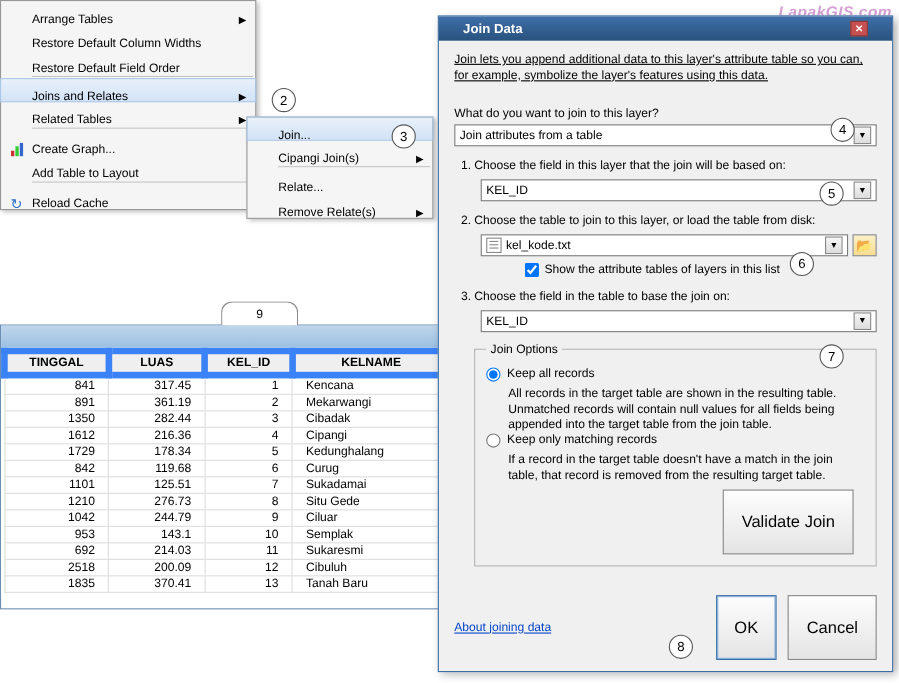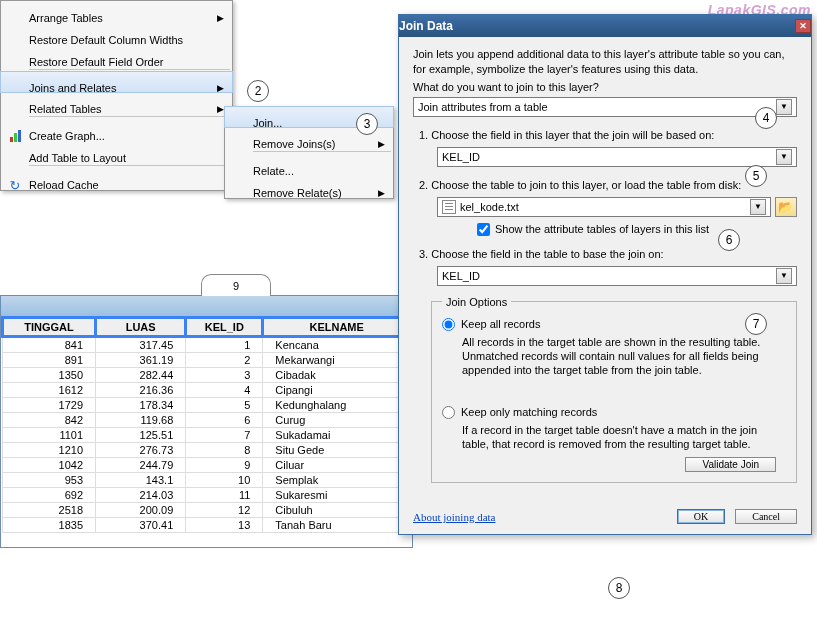--- a/index.html
+++ b/index.html
@@ -145,21 +145,21 @@
     align-items: center;
     justify-content: center;
   }
   .grid {
     width: 100%;
     border-collapse: collapse;
     background: #fff;
   }
   .grid th {
     background: #efefef;
-    border: 3px solid #3b82f6;
+    border: 6px solid #3b82f6;
     padding: 2px 4px;
     font-weight: bold;
     text-align: center;
     font-size: 11px;
   }
   .grid td {
     border: 1px solid #ddd;
     padding: 1px 12px;
     font-size: 11px;
   }
@@ -177,21 +177,21 @@
     top: 14px;
     left: 398px;
     width: 414px;
     border: 1px solid #3a6ea5;
     background: #f0f0f0;
     box-shadow: 3px 3px 8px rgba(0,0,0,0.3);
   }
   .dialog .dtitle {
     background: linear-gradient(#3f6fa8, #28527e);
     color: #fff;
-    padding: 4px 0;
+    padding: 4px 22px;
     font-size: 12px;
     font-weight: bold;
     display: flex;
     justify-content: space-between;
     align-items: center;
   }
   .dialog .dtitle .x {
     width: 16px;
     height: 14px;
     background: #c75050;
@@ -199,21 +199,21 @@
     color: #fff;
     font-size: 9px;
     display: flex;
     align-items: center;
     justify-content: center;
   }
   .dialog .body {
     padding: 10px 14px;
     color: #000;
   }
-  .intro { margin-bottom: 4px; line-height: 1.35; }
+  .intro { margin-bottom: 20px; line-height: 1.35; text-decoration: underline; }
   .qlabel { margin-bottom: 4px; }
   .combo {
     display: flex;
     border: 1px solid #7a7a7a;
     background: #fff;
     height: 20px;
     align-items: center;
     padding: 0 4px;
     font-size: 11px;
   }
@@ -261,30 +261,29 @@
     border: 1px solid #b5b5b5;
     margin: 10px 0 6px 18px;
     padding: 6px 10px 10px 10px;
   }
   fieldset legend { font-size: 11px; padding: 0 4px; }
   .radio-row { display:flex; align-items:flex-start; gap:6px; margin-top:4px; }
   .desc { padding-left: 20px; color:#000; line-height:1.3; margin-top:4px; }
   .btn {
     border: 1px solid #888;
     background: linear-gradient(#fdfdfd,#e4e4e4);
-    padding: 1px 16px;
-    font-size: 10px;
+    padding: 20px 16px;
+    font-size: 15px;
     font-family: inherit;
   }
   .btn.default { border: 1px solid #3a6ea5; box-shadow: 0 0 0 1px #8ab4e0 inset; }
   .validate-row { display:flex; justify-content:flex-end; margin-top:6px; padding-right:10px; }
   .footer {
     display:flex; align-items:center; justify-content:space-between;
     padding: 10px 14px;
-    font-family: Liberation Serif, serif;
   }
   .link { color:#0645c9; text-decoration:underline; cursor:pointer; }
   .foot-btns { display:flex; gap:10px; align-items:flex-start; }
 </style>
 </head>
 <body>
 
 <div class="watermark">LapakGIS.com</div>
 
 <div class="ctxmenu main">
@@ -326,21 +325,21 @@
     <span class="icon-slot reload-icon">↻</span>
     <span>Reload Cache</span>
   </div>
 </div>
 
 <div class="ctxmenu sub">
   <div class="item highlight">
     <span>Join...</span>
   </div>
   <div class="item">
-    <span>Remove Joins(s)</span>
+    <span>Cipangi Join(s)</span>
     <span class="arrow">▶</span>
   </div>
   <div class="sep"></div>
   <div class="item">
     <span>Relate...</span>
   </div>
   <div class="item">
     <span>Remove Relate(s)</span>
     <span class="arrow">▶</span>
   </div>
@@ -505,21 +504,21 @@
       </div>
     </div>
 
     <fieldset>
       <legend>Join Options</legend>
       <div class="radio-row">
         <input type="radio" name="jo" checked="" style="">
         <span>Keep all records</span>
       </div>
       <div class="desc">All records in the target table are shown in the resulting table. Unmatched records will contain null values for all fields being appended into the target table from the join table.</div>
-      <div class="radio-row" style="margin-top:28px;align-items:center;">
+      <div class="radio-row" style="margin-top:0;align-items:center;">
         <input type="radio" name="jo" style="">
         <span>Keep only matching records</span>
       </div>
       <div class="desc">If a record in the target table doesn't have a match in the join table, that record is removed from the resulting target table.</div>
       <div class="validate-row">
         <button class="btn">Validate Join</button>
       </div>
     </fieldset>
   </div>
   <div class="footer">

